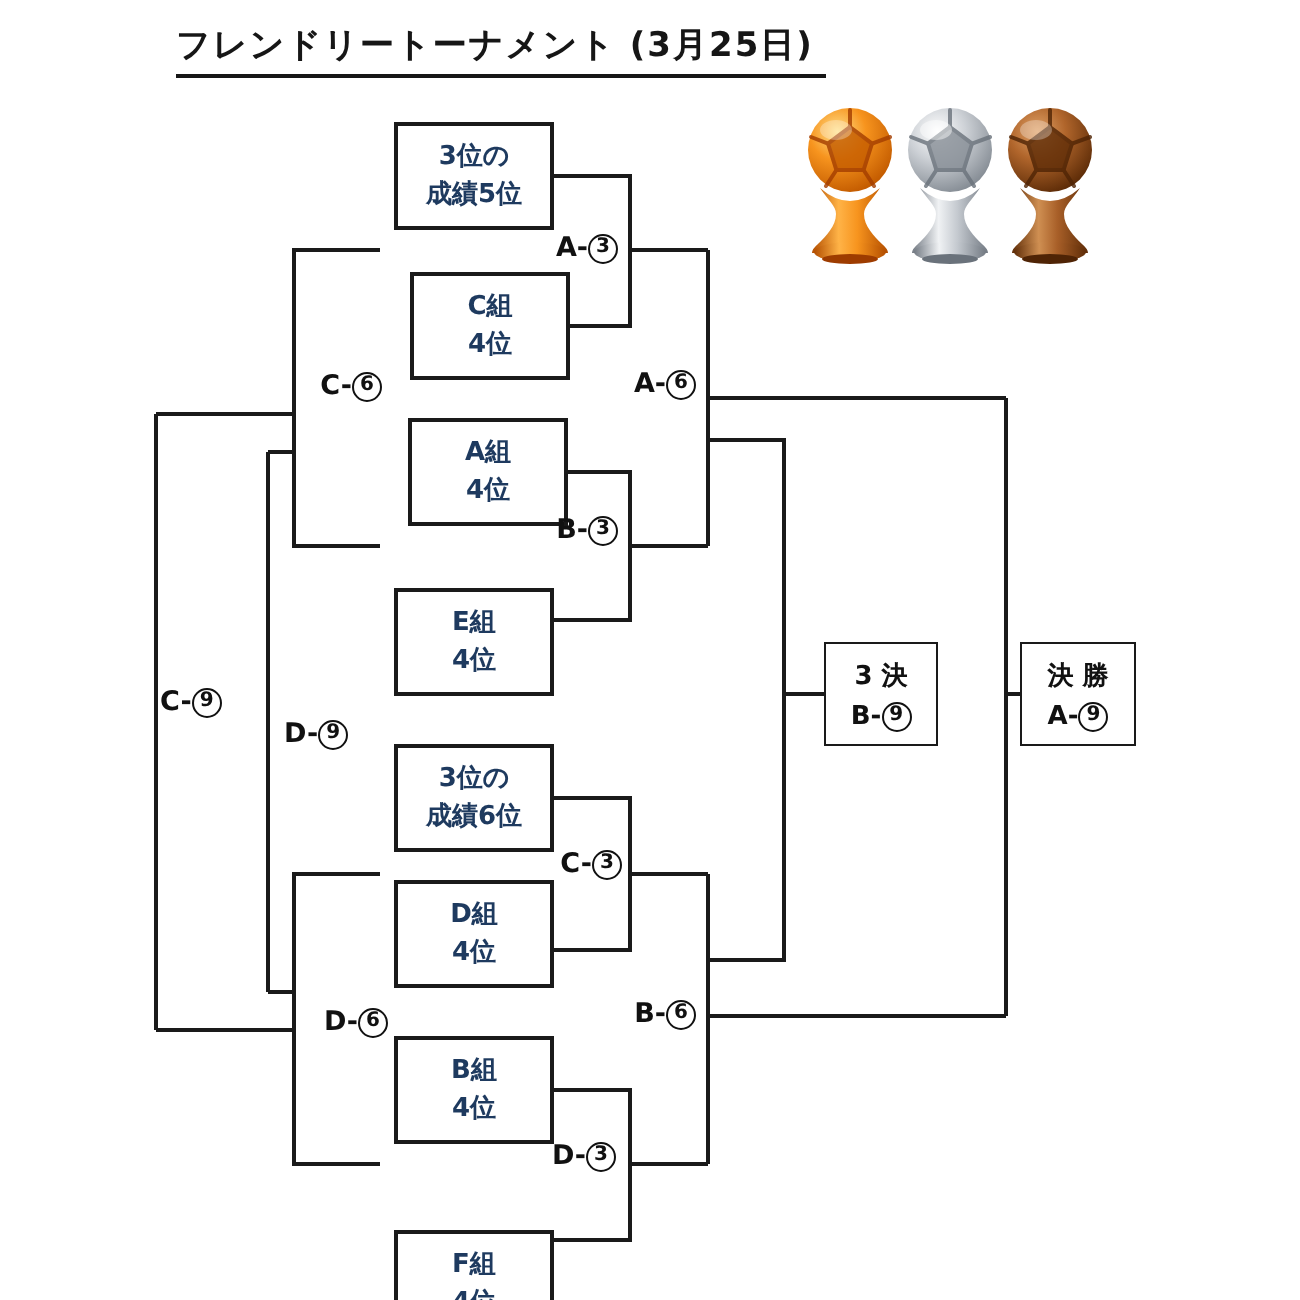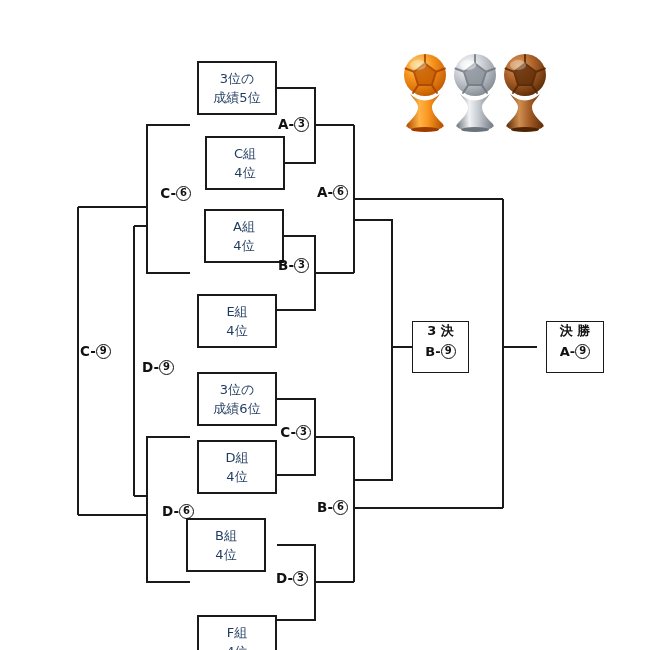--- a/index.html
+++ b/index.html
@@ -4,36 +4,37 @@
 <style>
   html,body{margin:0;padding:0;background:#fff;}
   .stage{position:relative;width:650px;height:650px;background:#ffffff;overflow:hidden;
          font-family:"DejaVu Sans","Liberation Sans",sans-serif;}
   .title{position:absolute;left:88px;top:11px;font-size:17px;font-weight:bold;color:#161616;
          letter-spacing:1px;border-bottom:2.5px solid #161616;padding:0 6px 3px 0;white-space:nowrap;}
   svg.lines{position:absolute;left:0;top:0;}
   svg.lines path{fill:none;stroke:#1a1a1a;stroke-width:2;}
   .tbox{position:absolute;width:80px;height:54px;box-sizing:border-box;border:2px solid #1a1a1a;
         background:#fff;display:flex;flex-direction:column;align-items:center;justify-content:center;
-        gap:3px;color:#1e3a5f;font-size:13px;font-weight:normal;line-height:1.2;white-space:nowrap;}
+        gap:3px;color:#1e3a5f;font-size:13px;font-weight:bold;line-height:1.2;white-space:nowrap;}
   .mbox{position:absolute;box-sizing:border-box;border:1.5px solid #1a1a1a;background:#fff;
-        display:flex;flex-direction:column;align-items:center;gap:4px;
+        display:flex;flex-direction:column;align-items:center;justify-content:center;gap:4px;
         color:#111;font-size:13px;font-weight:bold;white-space:nowrap;}
   .mbox .mrow{display:flex;align-items:center;}
   .lab{position:absolute;display:flex;align-items:center;font-size:13.5px;font-weight:bold;
        color:#111;white-space:nowrap;}
   .circ{display:inline-block;box-sizing:border-box;width:15px;height:15px;border:1.8px solid #111;
         border-radius:50%;font-size:10px;line-height:11px;text-align:center;font-weight:bold;color:#111;}
   .trophies{position:absolute;left:400px;top:52px;}
 </style>
 </head>
 <body>
 
 <div class="stage">
 
+  <div class="title">フレンドリートーナメント (3月25日)</div>
 
   <svg class="lines" width="650" height="650" viewBox="0 0 650 650">
     <path d="M277,88 H315 V163 H277"></path>
     <path d="M315,125 H354"></path>
     <path d="M277,236 H315 V310 H277"></path>
     <path d="M315,273 H354"></path>
     <path d="M354,125 V273"></path>
     <path d="M354,199 H503"></path>
     <path d="M277,399 H315 V475 H277"></path>
     <path d="M315,437 H354"></path>
@@ -158,21 +159,21 @@
     <div>4位</div>
   </div>
   <div class="tbox" style="left:197px;top:372px">
     <div>3位の</div>
     <div>成績6位</div>
   </div>
   <div class="tbox" style="left:197px;top:440px">
     <div>D組</div>
     <div>4位</div>
   </div>
-  <div class="tbox" style="left:186px;top:518px">
+  <div class="tbox" style="left:197px;top:518px">
     <div>B組</div>
     <div>4位</div>
   </div>
   <div class="tbox" style="left:197px;top:615px">
     <div>F組</div>
     <div>4位</div>
   </div>
 
   <div class="lab" style="right:341px;top:116px">
     <span>A-</span>
@@ -215,21 +216,21 @@
       <span class="circ">9</span>
   </div>
 
   <div class="mbox" style="left:412px;top:321px;width:57px;height:52px">
     <div>3 決</div>
     <div class="mrow">
       <span>B-</span>
         <span class="circ">9</span>
     </div>
   </div>
-  <div class="mbox" style="left:546px;top:321px;width:58px;height:52px">
+  <div class="mbox" style="left:510px;top:321px;width:58px;height:52px">
     <div>決 勝</div>
     <div class="mrow">
       <span>A-</span>
         <span class="circ">9</span>
     </div>
   </div>
 
 </div>
 
 </body></html>

